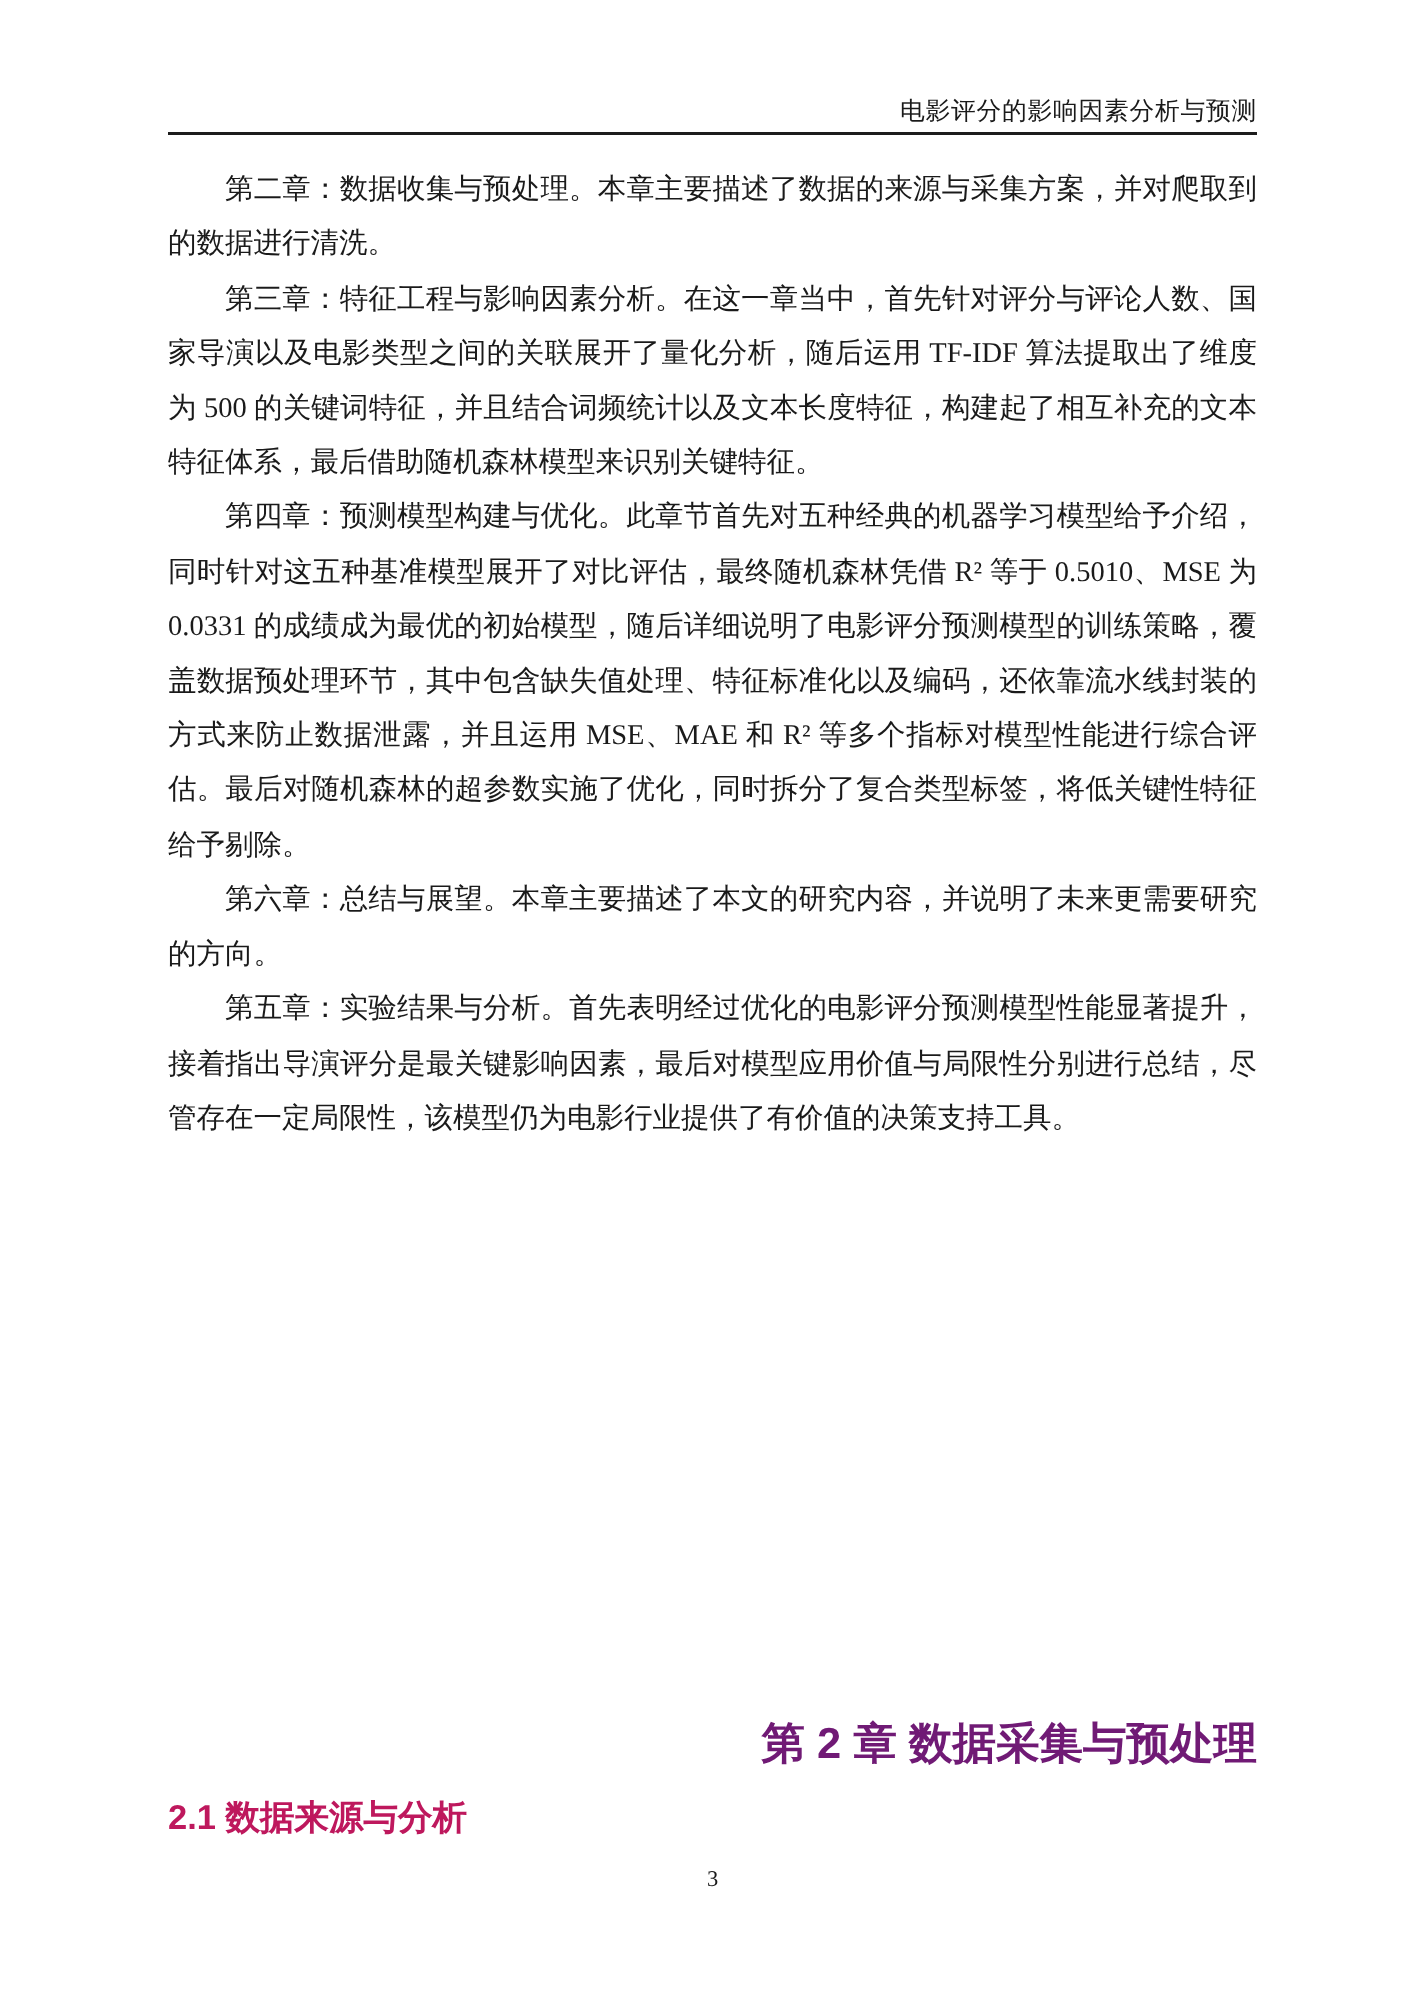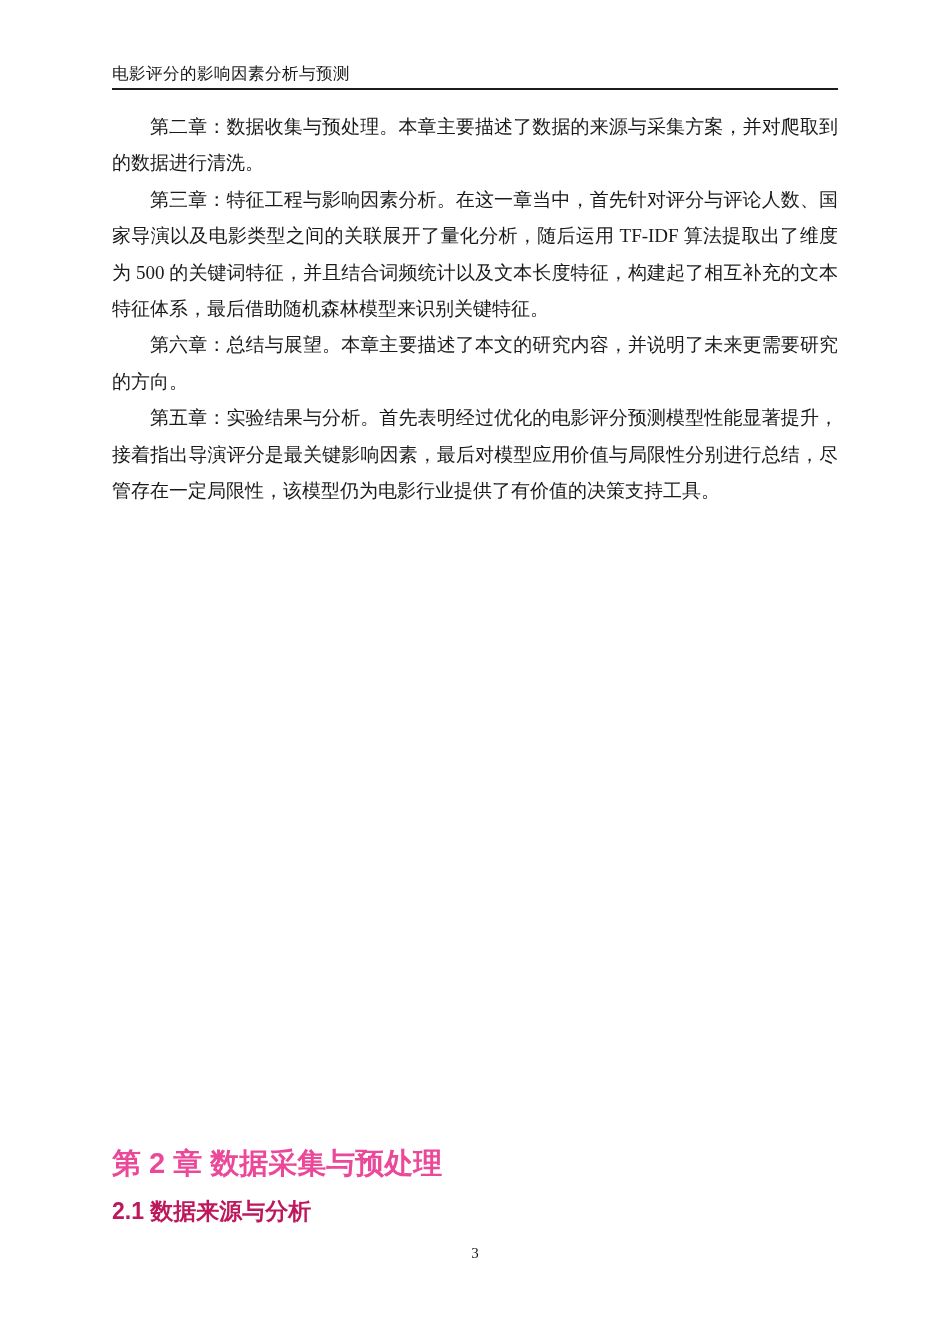--- a/index.html
+++ b/index.html
@@ -14,21 +14,21 @@
     background: #ffffff;
     color: #1a1a1a;
     font-family: "Liberation Serif", "DejaVu Serif", serif;
     overflow: hidden;
   }
   .running-header {
     position: absolute;
     top: 63px;
     left: 112px;
     width: 726px;
-    text-align: left;
+    text-align: right;
     font-size: 16.5px;
     line-height: 22px;
     letter-spacing: 0.5px;
     padding-bottom: 3px;
     border-bottom: 2.5px solid #1c1c1c;
   }
   .body-text {
     position: absolute;
     top: 109px;
     left: 112px;
@@ -41,26 +41,26 @@
     text-align: justify;
     text-justify: inter-ideograph;
     text-indent: 2em;
     word-break: break-all;
   }
   .chapter-heading {
     position: absolute;
     top: 1124px;
     left: 112px;
     width: 726px;
-    text-align: left;
+    text-align: right;
     font-family: "Liberation Sans", "DejaVu Sans", sans-serif;
     font-weight: bold;
     font-size: 29px;
     line-height: 40px;
-    color: #ec4899;
+    color: #701a75;
   }
   .section-heading {
     position: absolute;
     top: 1176px;
     left: 112px;
     width: 726px;
     text-align: left;
     font-family: "Liberation Sans", "DejaVu Sans", sans-serif;
     font-weight: bold;
     font-size: 23px;
@@ -82,20 +82,21 @@
 
 <div class="page">
 
   <div class="running-header">
     <span>电影评分的影响因素分析与预测</span>
   </div>
 
   <div class="body-text">
     <p>第二章：数据收集与预处理。本章主要描述了数据的来源与采集方案，并对爬取到的数据进行清洗。</p>
     <p>第三章：特征工程与影响因素分析。在这一章当中，首先针对评分与评论人数、国家导演以及电影类型之间的关联展开了量化分析，随后运用 TF-IDF 算法提取出了维度为 500 的关键词特征，并且结合词频统计以及文本长度特征，构建起了相互补充的文本特征体系，最后借助随机森林模型来识别关键特征。</p>
+    <p>第四章：预测模型构建与优化。此章节首先对五种经典的机器学习模型给予介绍，同时针对这五种基准模型展开了对比评估，最终随机森林凭借 R² 等于 0.5010、MSE 为 0.0331 的成绩成为最优的初始模型，随后详细说明了电影评分预测模型的训练策略，覆盖数据预处理环节，其中包含缺失值处理、特征标准化以及编码，还依靠流水线封装的方式来防止数据泄露，并且运用 MSE、MAE 和 R² 等多个指标对模型性能进行综合评估。最后对随机森林的超参数实施了优化，同时拆分了复合类型标签，将低关键性特征给予剔除。</p>
     <p>第六章：总结与展望。本章主要描述了本文的研究内容，并说明了未来更需要研究的方向。</p>
     <p>第五章：实验结果与分析。首先表明经过优化的电影评分预测模型性能显著提升，接着指出导演评分是最关键影响因素，最后对模型应用价值与局限性分别进行总结，尽管存在一定局限性，该模型仍为电影行业提供了有价值的决策支持工具。</p>
   </div>
 
   <h1 class="chapter-heading">第 2 章 数据采集与预处理</h1>
 
   <h2 class="section-heading">2.1 数据来源与分析</h2>
 
   <div class="page-number">3</div>
 

